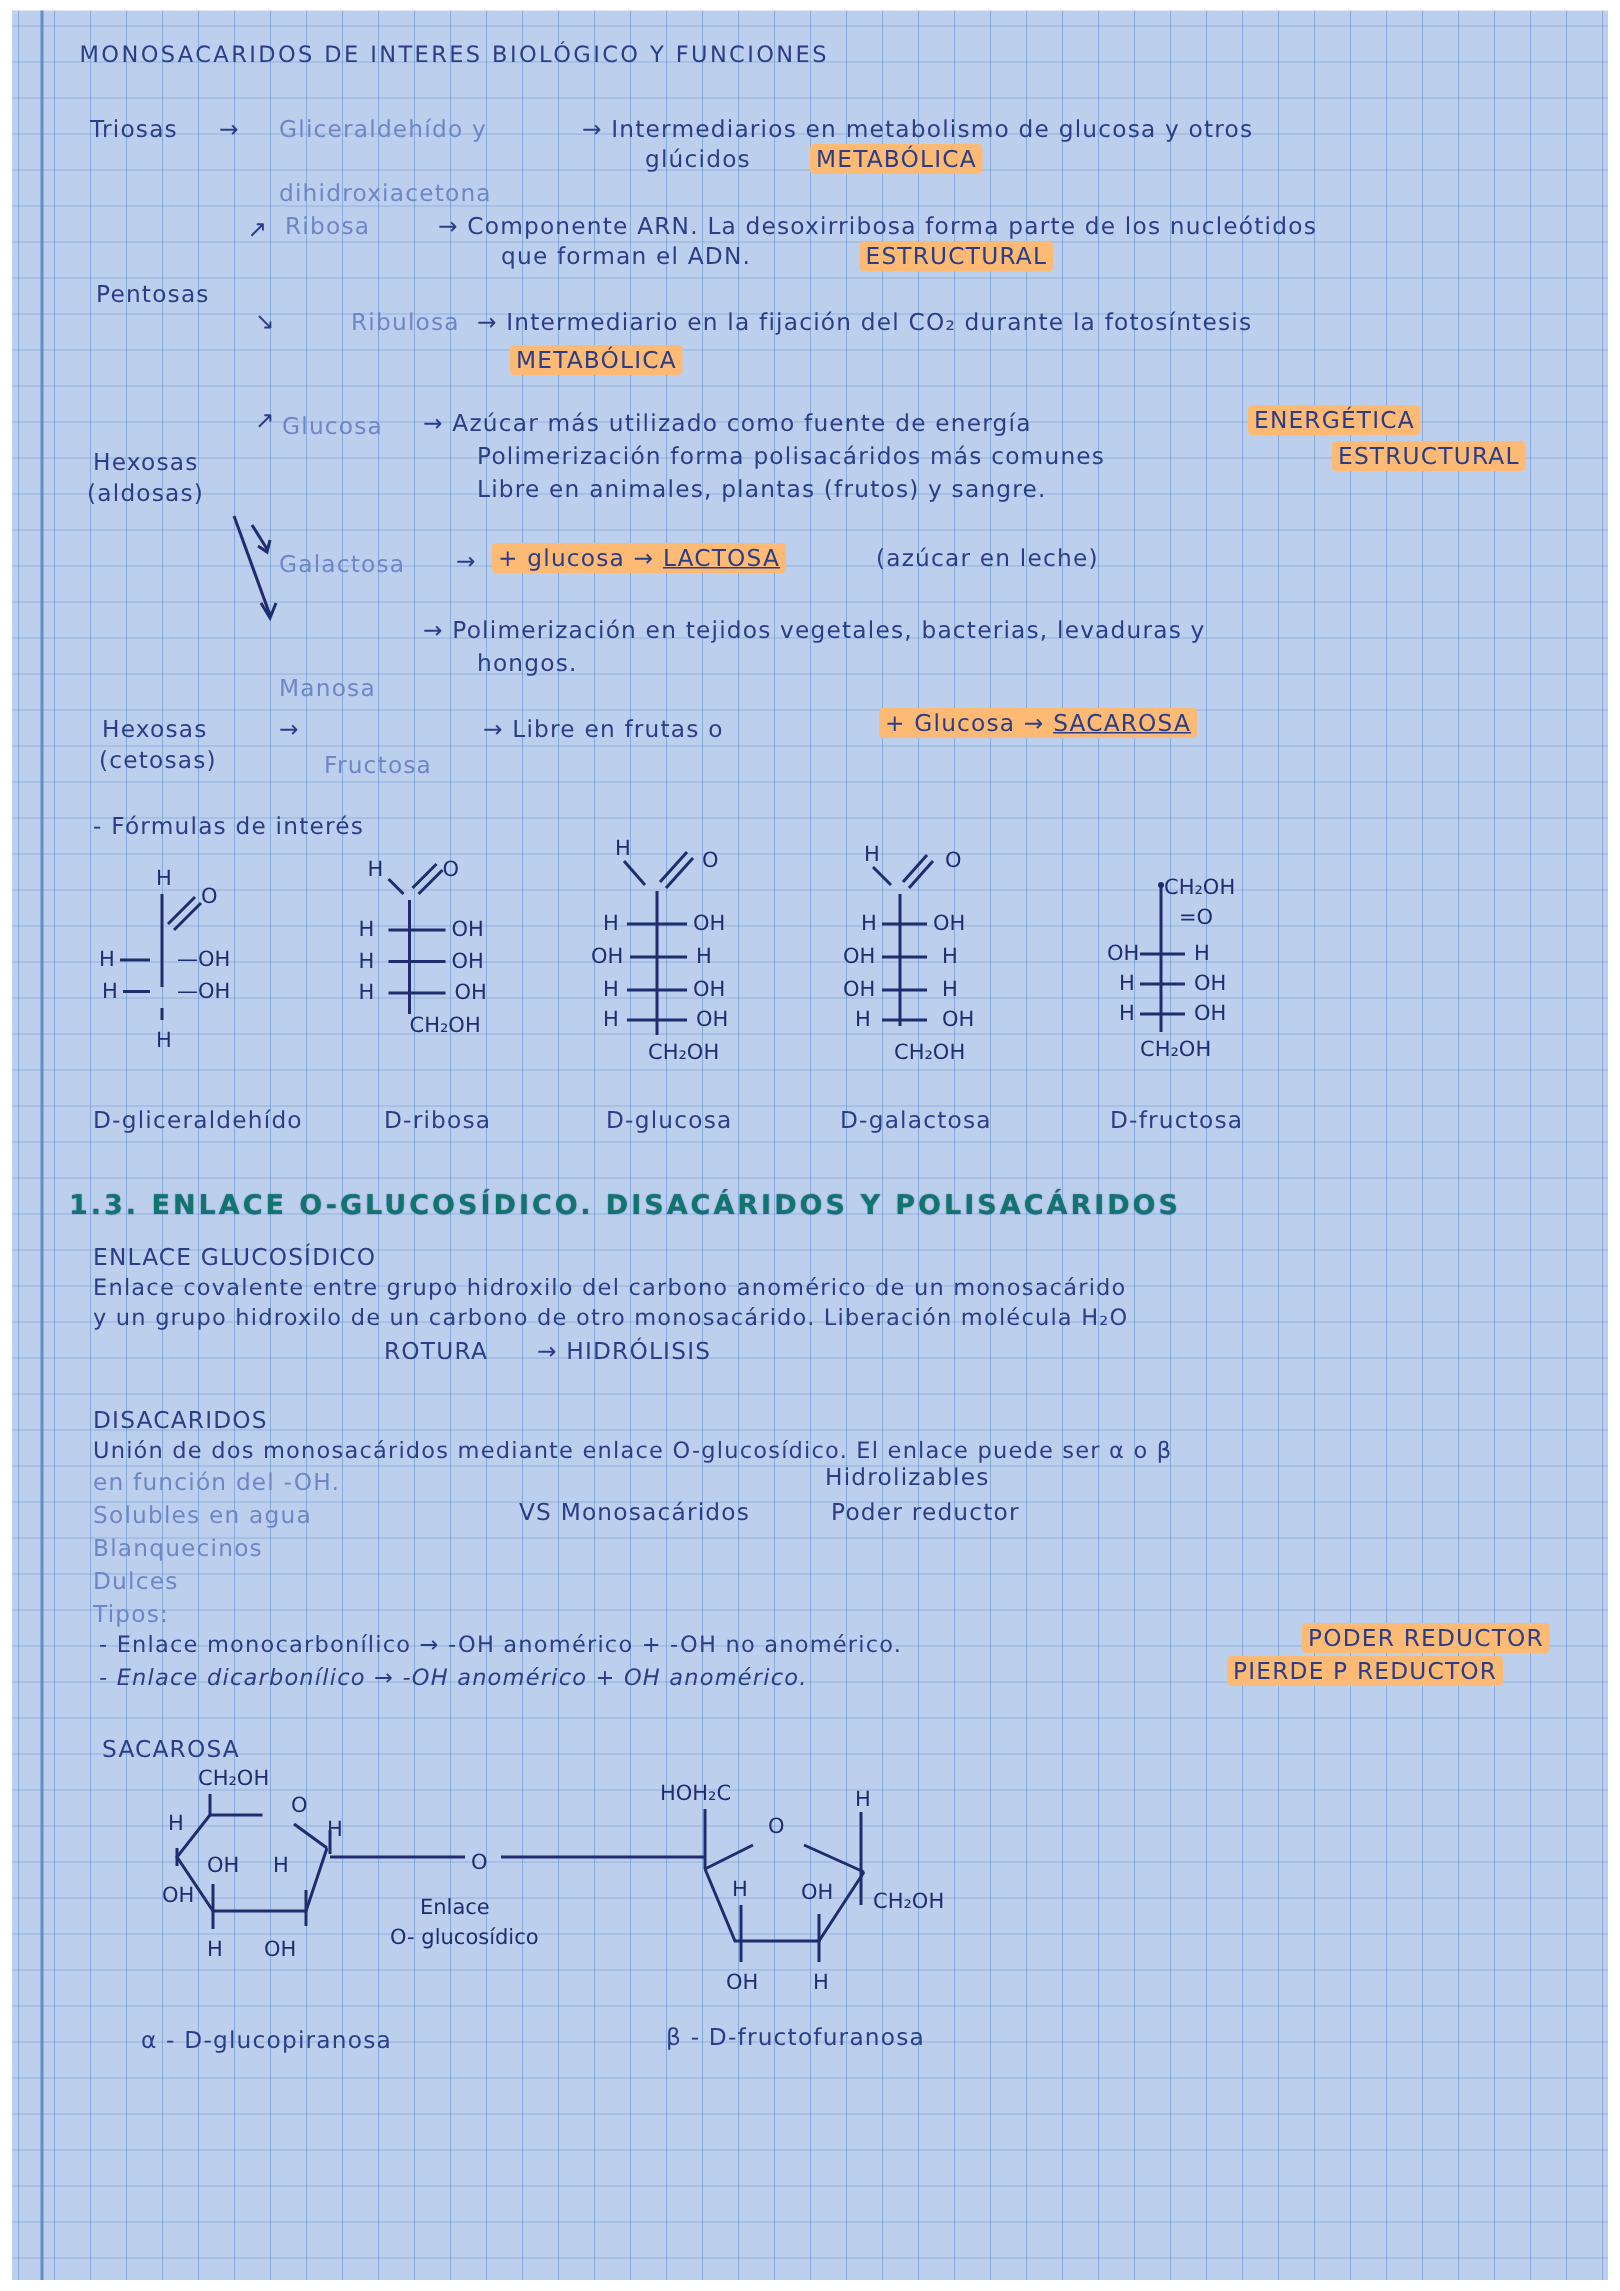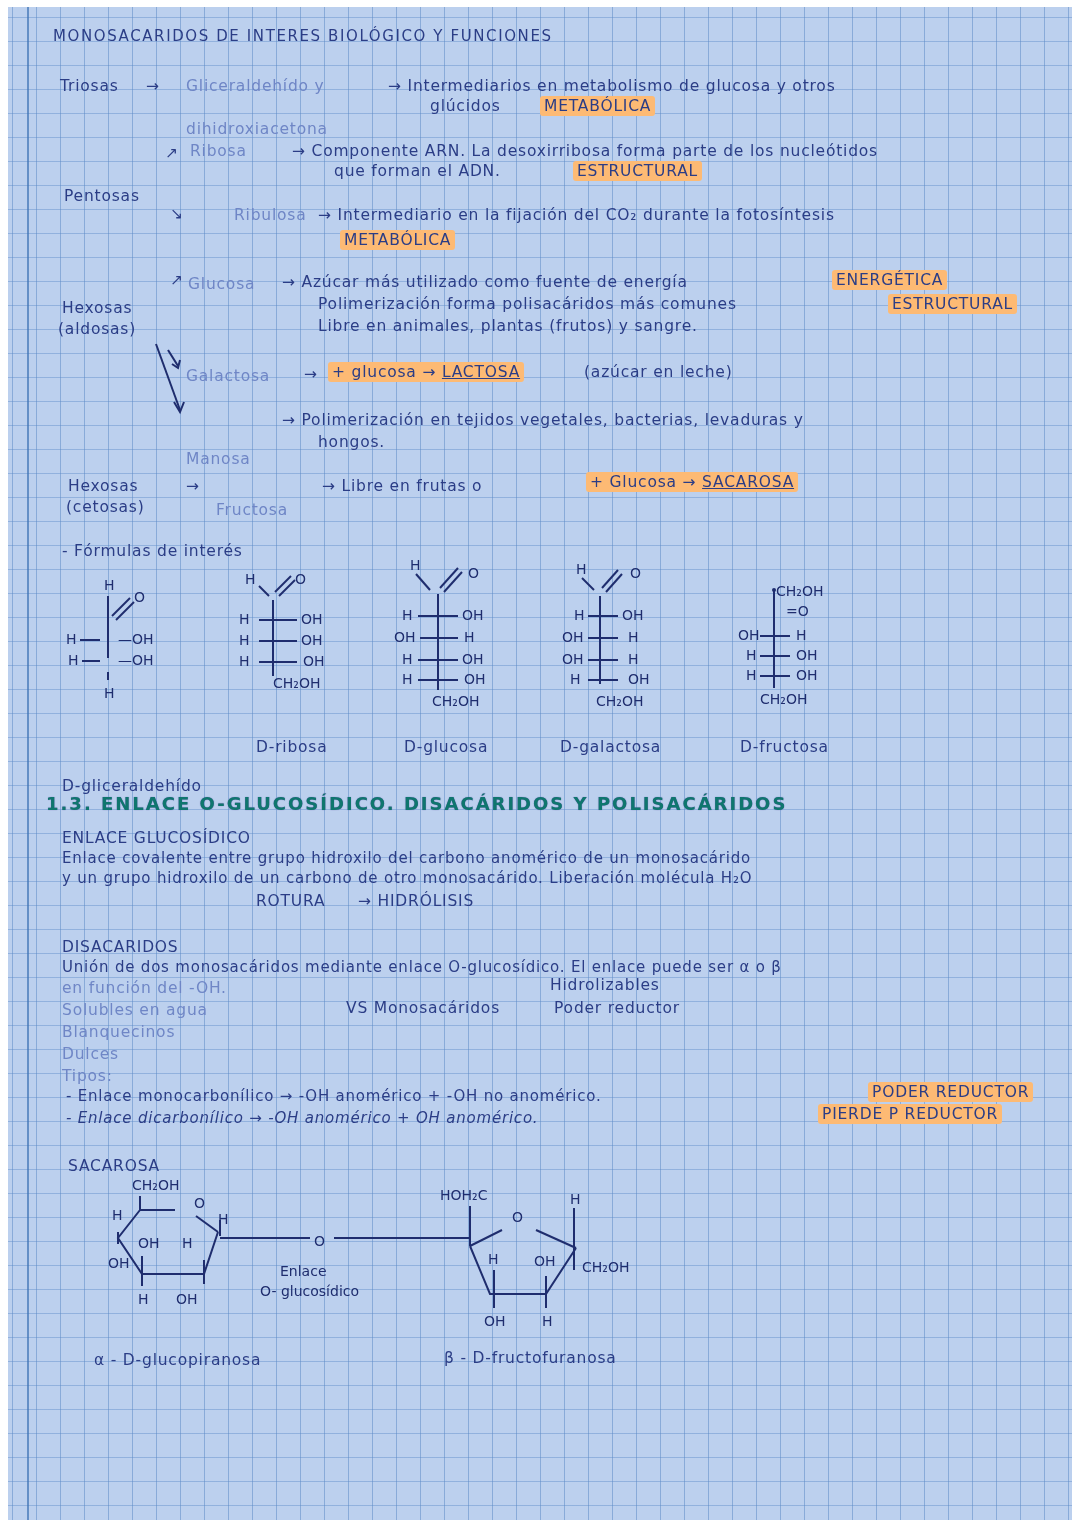--- a/index.html
+++ b/index.html
@@ -95,21 +95,21 @@
     <line x1="56" y1="40" x2="74" y2="22"></line>
   <text x="6" y="64">H</text>
     <line x1="20" y1="60" x2="40" y2="60"></line>
     <text x="58" y="64">—OH</text>
   <text x="8" y="85">H</text>
     <line x1="22" y1="81" x2="40" y2="81"></line>
     <text x="58" y="85">—OH</text>
   <line x1="48" y1="92" x2="48" y2="100"></line>
     <text x="44" y="118">H</text>
 </svg>
-<div class="t" style="left:62px;top:737px;margin-top:39px;">D-gliceraldehído</div>
+<div class="t" style="left:62px;top:737px;">D-gliceraldehído</div>
 
 <svg style="left:235px;top:568px;" width="120" height="130">
   <text x="10" y="16">H</text>
     <text x="60" y="16">O</text>
   <line x1="24" y1="18" x2="34" y2="28"></line>
     <line x1="40" y1="24" x2="56" y2="8"></line>
     <line x1="44" y1="28" x2="60" y2="12"></line>
   <line x1="38" y1="32" x2="38" y2="108"></line>
   <text x="4" y="56">H</text>
     <line x1="24" y1="52" x2="62" y2="52"></line>

